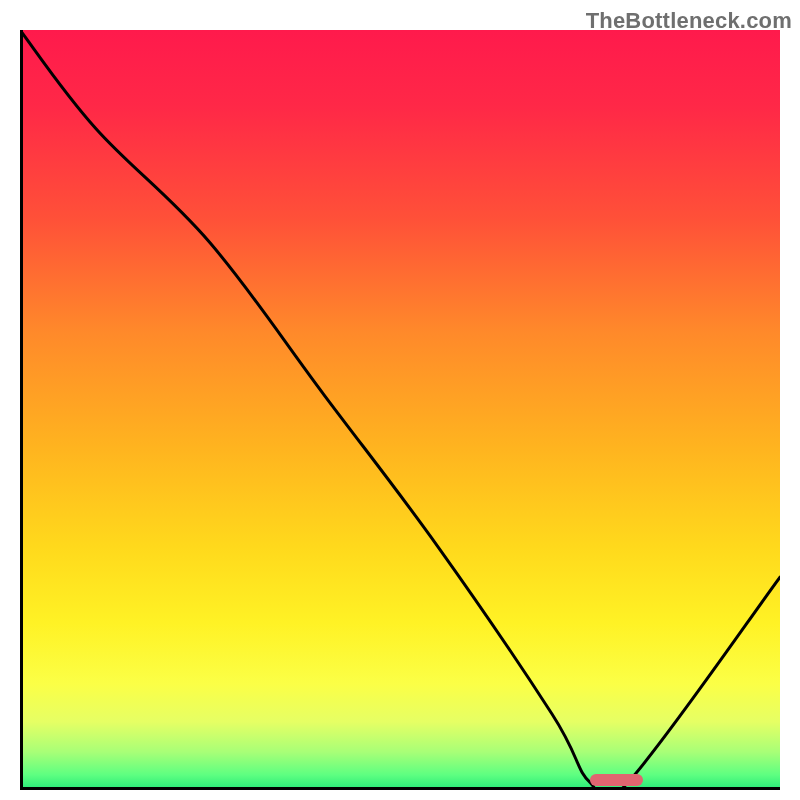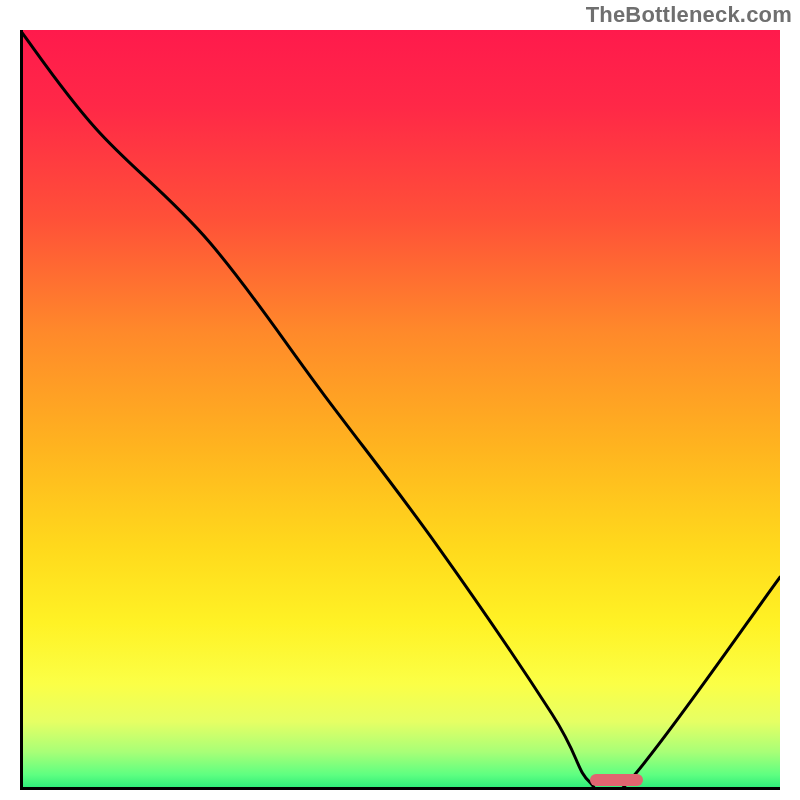--- a/index.html
+++ b/index.html
@@ -10,21 +10,21 @@
     background: #ffffff;
     font-family: Arial, Helvetica, sans-serif;
   }
   .wrap {
     position: relative;
     width: 800px;
     height: 800px;
   }
   .watermark {
     position: absolute;
-    top: 2px;
+    top: 8px;
     right: 8px;
     font-size: 22px;
     font-weight: bold;
     color: #6f6f6f;
     letter-spacing: 0.2px;
   }
   .plot {
     position: absolute;
     left: 20px;
     top: 30px;

